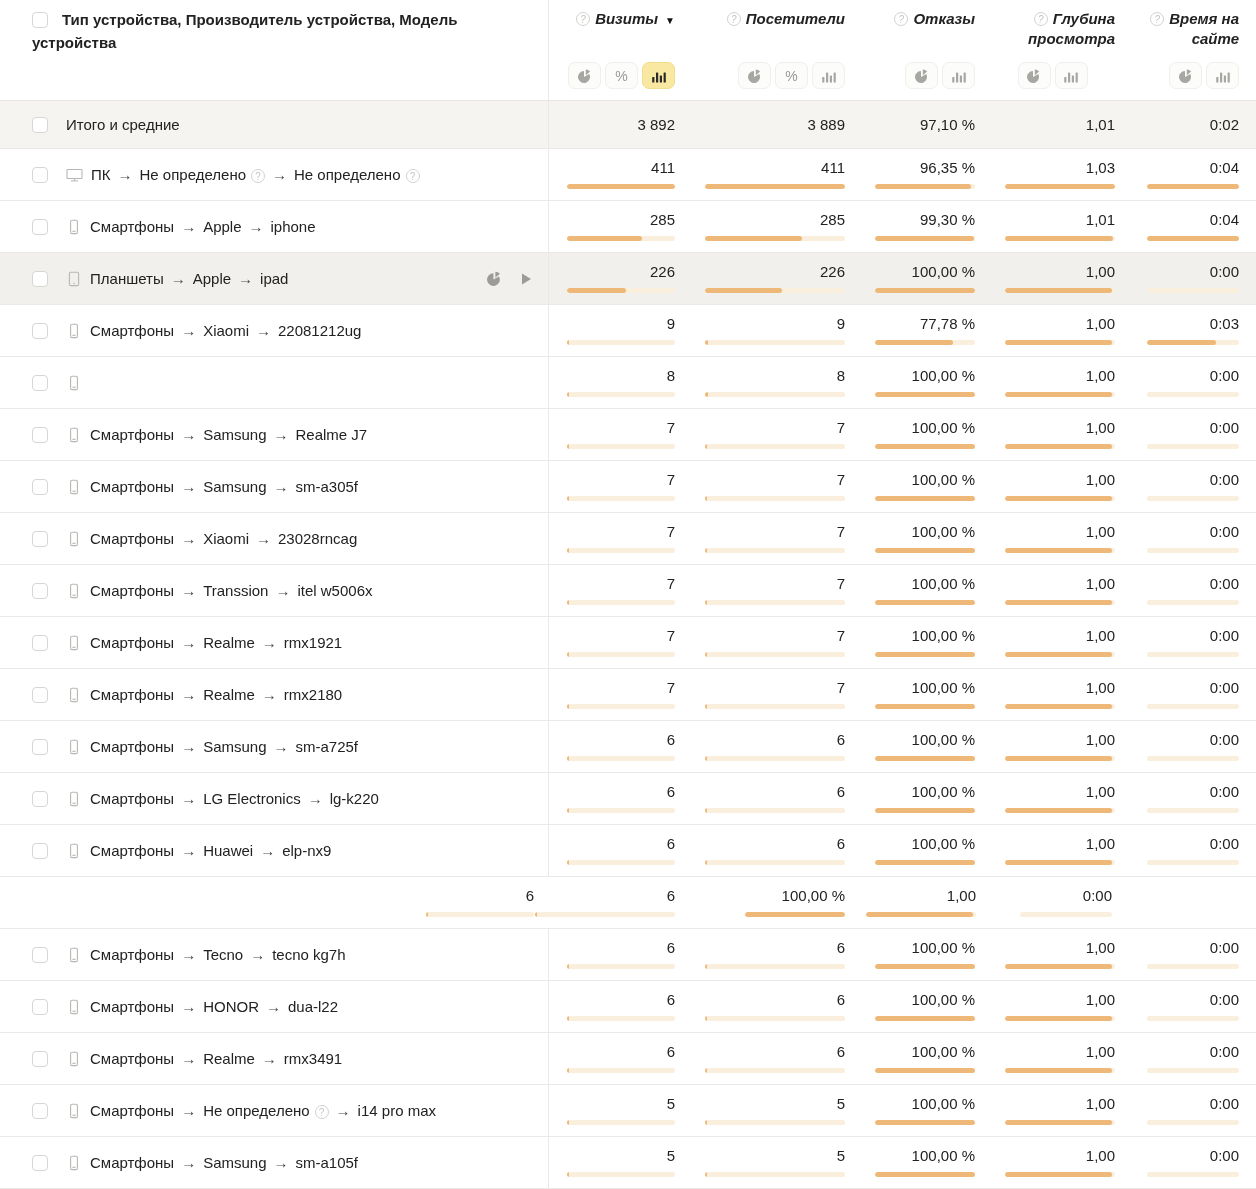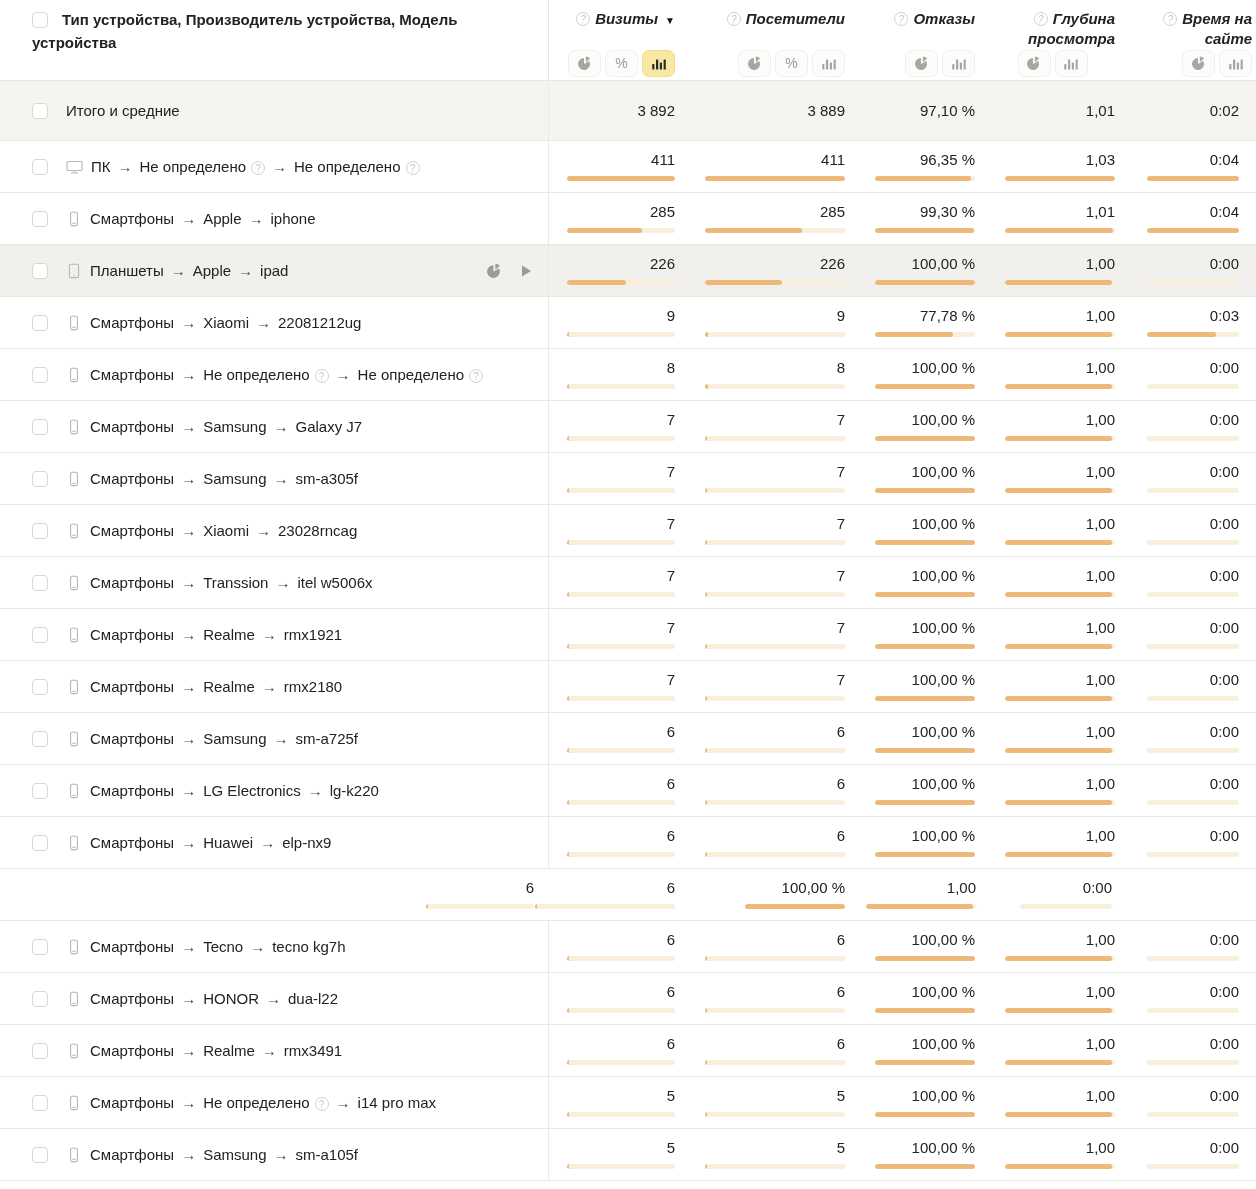--- a/index.html
+++ b/index.html
@@ -7,38 +7,38 @@
     margin: 0;
     width: 1256px;
     background: #fff;
     color: #222;
     font-family: "Liberation Sans", "DejaVu Sans", sans-serif;
   }
   .report { width: 1256px; height: 1189px; overflow: hidden; background: #fff; }
   .grid { display: grid; grid-template-columns: 549px 141px 170px 130px 139px 127px; }
 
   
-  .thead { height: 80px; }
+  .thead { height: 100px; }
   .thead .cell-dim {
     border-right: 1px solid #eae8e4;
     padding: 9px 20px 0 32px;
   }
   .dim-title { font-size: 15px; font-weight: bold; line-height: 1.5; max-width: 478px; }
   .checkbox {
     display: inline-block; width: 16px; height: 16px;
     border: 1px solid #d8d6d2; border-radius: 4px; background: #fff;
     vertical-align: -3px; flex: 0 0 auto; cursor: pointer;
   }
   .dim-title .checkbox { margin-right: 14px; }
   .cell-head {
     display: flex; flex-direction: column; justify-content: space-between;
     align-items: flex-end; padding: 9px 15px 11px 0;
   }
   .cell-head.c3 { padding-right: 14px; align-items: center; }
-  .cell-head.c4 { padding-right: 4px; }
+  .cell-head.c4 { padding-right: 17px; }
   .m-label { text-align: right; font-weight: bold; font-size: 15px; line-height: 1.35; cursor: pointer; font-style: italic; }
   .help {
     display: inline-block; width: 14px; height: 14px;
     border: 1px solid #d2d2ce; border-radius: 50%;
     color: #c6c6c2; font-size: 10px; line-height: 13px; text-align: center;
     font-weight: normal; margin-right: 5px; vertical-align: 1px; background: #fff;
   }
   .sort { font-size: 10px; margin-left: 7px; color: #111; }
   .m-toggles { display: flex; gap: 4px; }
   .tgl {
@@ -72,21 +72,21 @@
   .cell-metric.c4 { padding-right: 17px; }
   .num { font-size: 15px; line-height: 21px; }
   .bar { height: 5px; border-radius: 2.5px; background: #f9efdc; margin-top: 6px; position: relative; overflow: hidden; }
   .c0 .bar { width: 108px; }
   .c1 .bar { width: 140px; }
   .c2 .bar { width: 100px; }
   .c3 .bar { width: 110px; }
   .c4 .bar { width: 92px; }
   .fill { position: absolute; left: 0; top: 0; bottom: 0; border-radius: 2.5px; background: #edb878; min-width: 2px; }
 
-  .row.totals { height: 61px; background: #f5f4f1; border-top: 1px solid #e8e6e2; }
+  .row.totals { height: 49px; background: #f5f4f1; border-top: 1px solid #e8e6e2; }
   .row.totals .cell-metric { justify-content: center; padding-top: 0; }
   .row.hover { background: #f1f0ed; }
   .row-actions { position: absolute; right: 15px; display: flex; gap: 16px; align-items: center; }
   .row-actions span { display: flex; cursor: pointer; }
   .row-actions svg path { fill: #9b9b97; }
 </style>
 </head>
 <body>
 
 <div class="report">
@@ -401,21 +401,20 @@
   </div>
       <div class="grid row">
     <div class="cell-dim">
           <span class="checkbox"></span>
           <span class="device-icon">
             <svg width="16" height="16" viewBox="0 0 16 16">
               <rect x="4.6" y="1.2" width="6.8" height="13.4" rx="1.4"></rect>
               <line x1="6.4" y1="12.3" x2="9.6" y2="12.3"></line>
             </svg>
           </span>
-          <span class="row-label"><span>Смартфоны</span><span class="arr">→</span><span>Не определено</span><span class="help seg-help">?</span><span class="arr">→</span><span>Не определено</span><span class="help seg-help">?</span></span>
         </div>
     <div class="cell-metric c0">
           <span class="num">8</span>
           <span class="bar">
             <span class="fill" style="width: 1.9%;"></span>
           </span>
         </div>
     <div class="cell-metric c1">
           <span class="num">8</span>
           <span class="bar">
@@ -441,21 +440,21 @@
   </div>
       <div class="grid row">
     <div class="cell-dim">
           <span class="checkbox"></span>
           <span class="device-icon">
             <svg width="16" height="16" viewBox="0 0 16 16">
               <rect x="4.6" y="1.2" width="6.8" height="13.4" rx="1.4"></rect>
               <line x1="6.4" y1="12.3" x2="9.6" y2="12.3"></line>
             </svg>
           </span>
-          <span class="row-label"><span>Смартфоны</span><span class="arr">→</span><span>Samsung</span><span class="arr">→</span><span>Galaxy J7</span></span>
+          <span class="row-label"><span>Смартфоны</span><span class="arr">→</span><span>Samsung</span><span class="arr">→</span><span>Realme J7</span></span>
         </div>
     <div class="cell-metric c0">
           <span class="num">7</span>
           <span class="bar">
             <span class="fill" style="width: 1.7%;"></span>
           </span>
         </div>
     <div class="cell-metric c1">
           <span class="num">7</span>
           <span class="bar">

